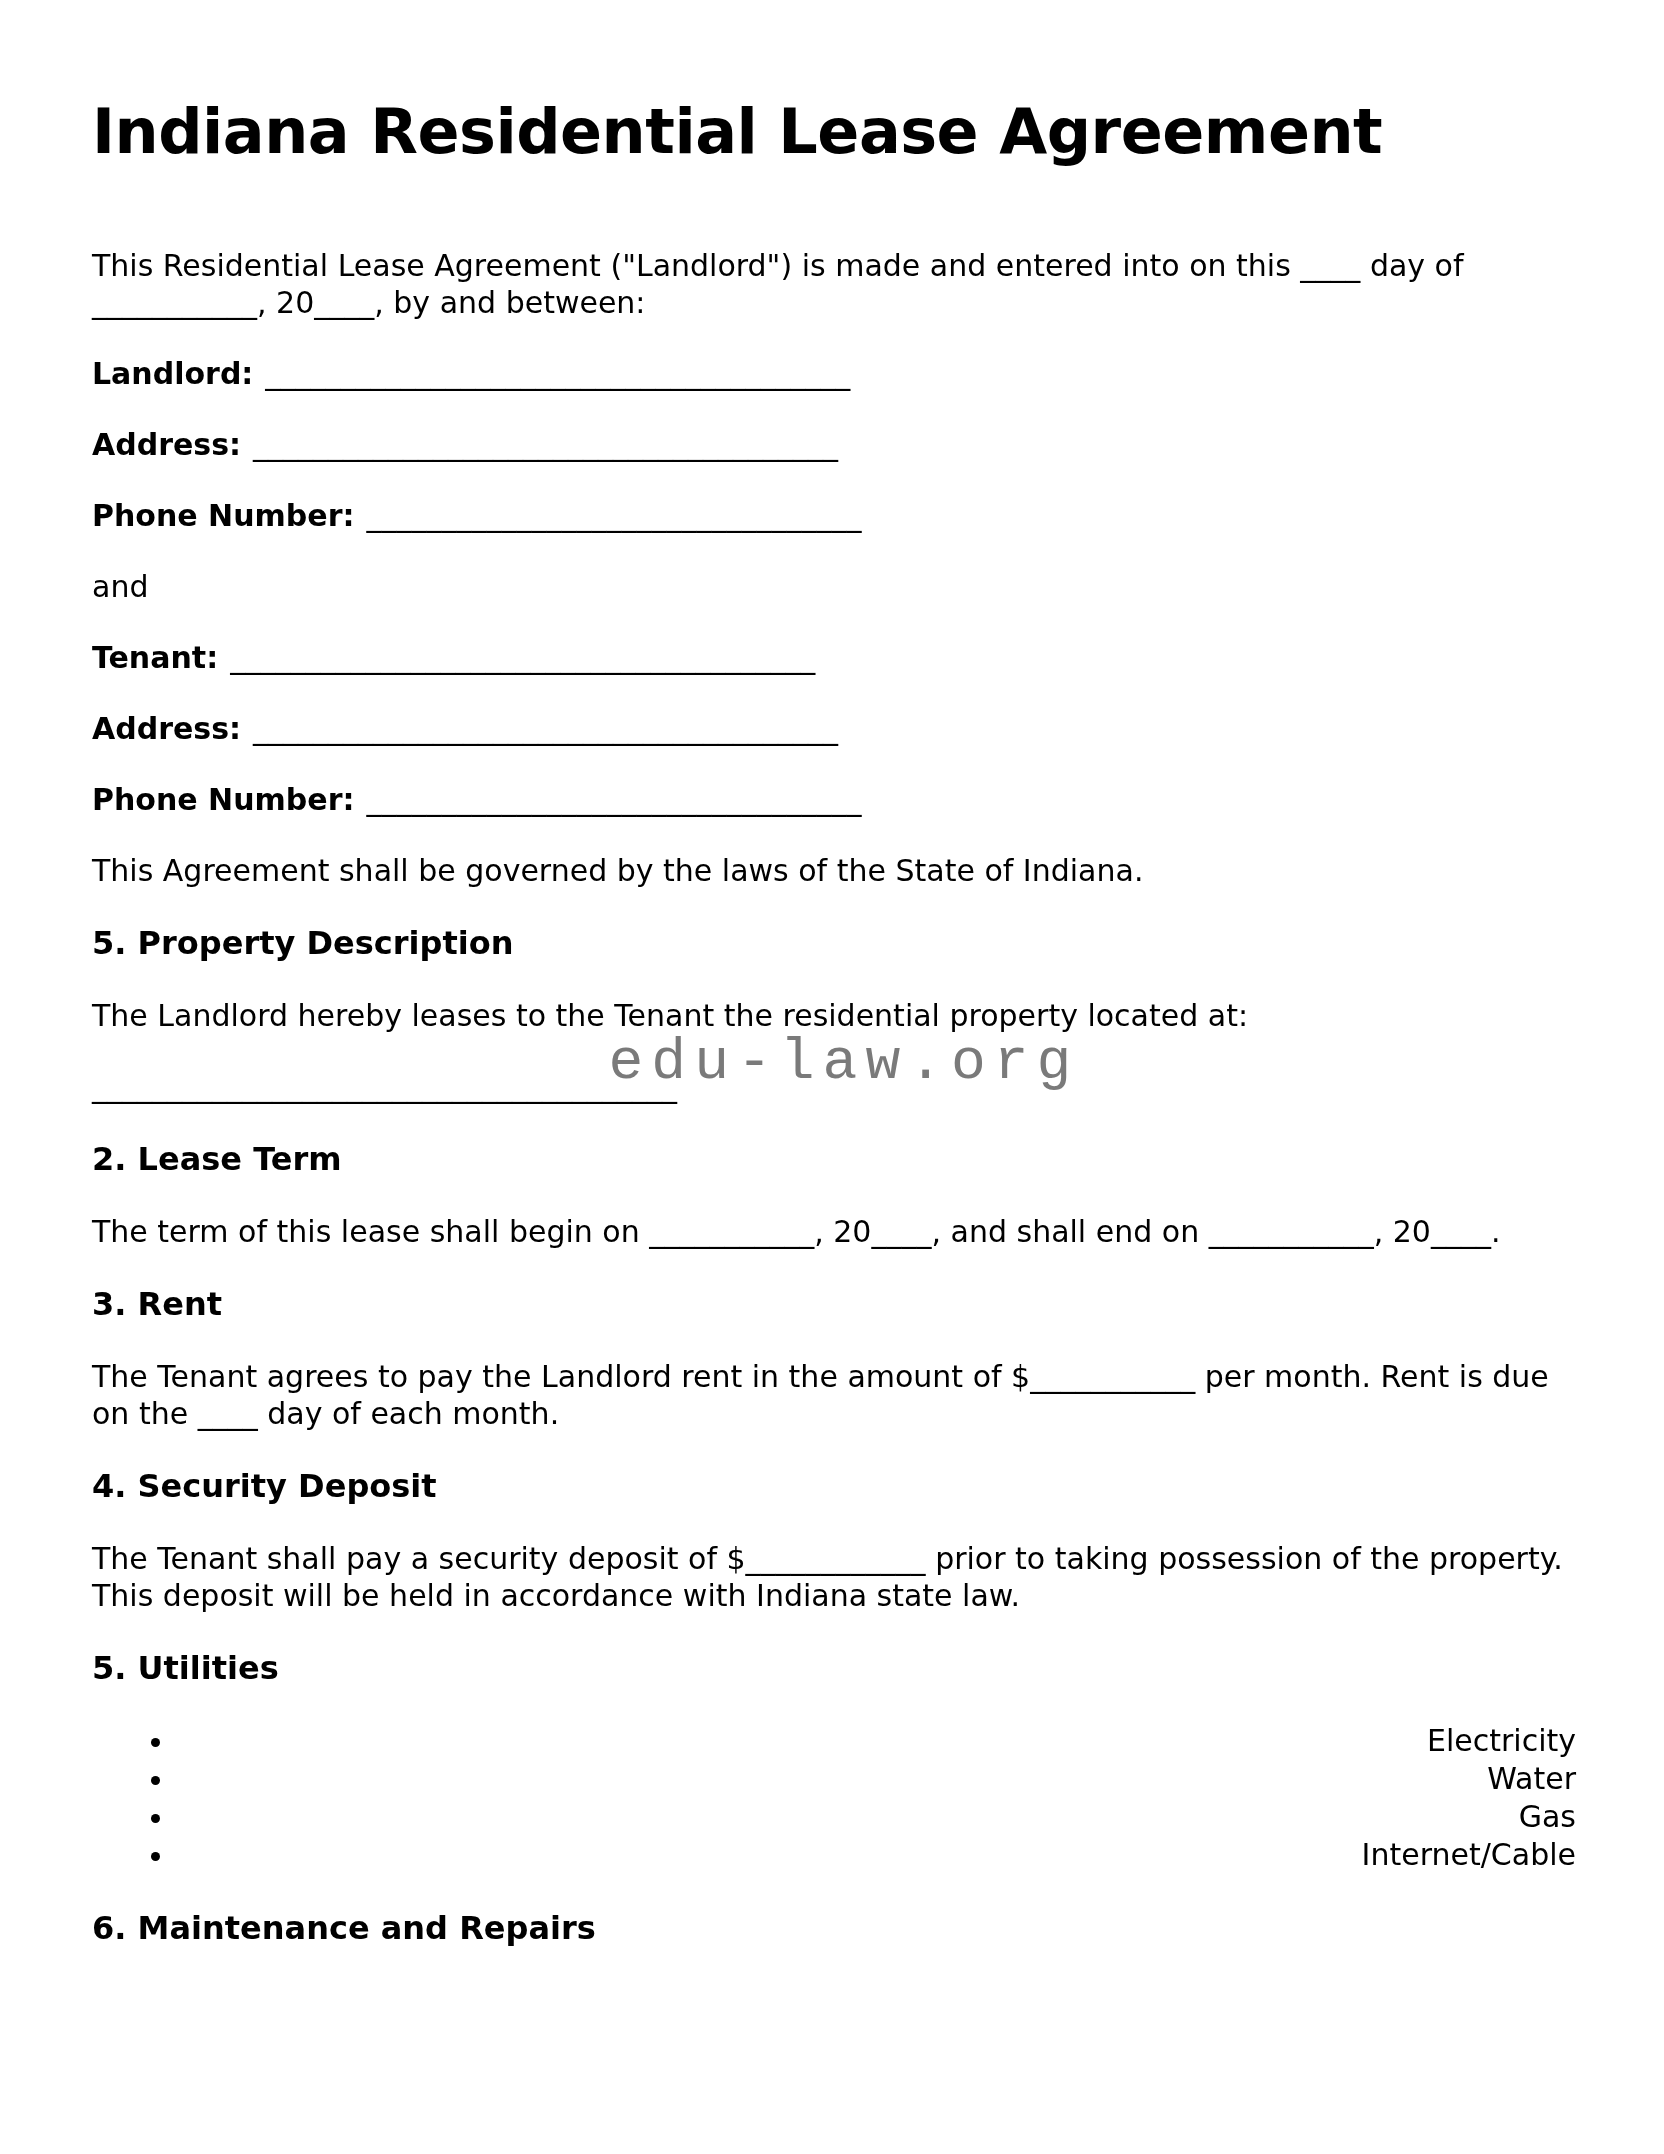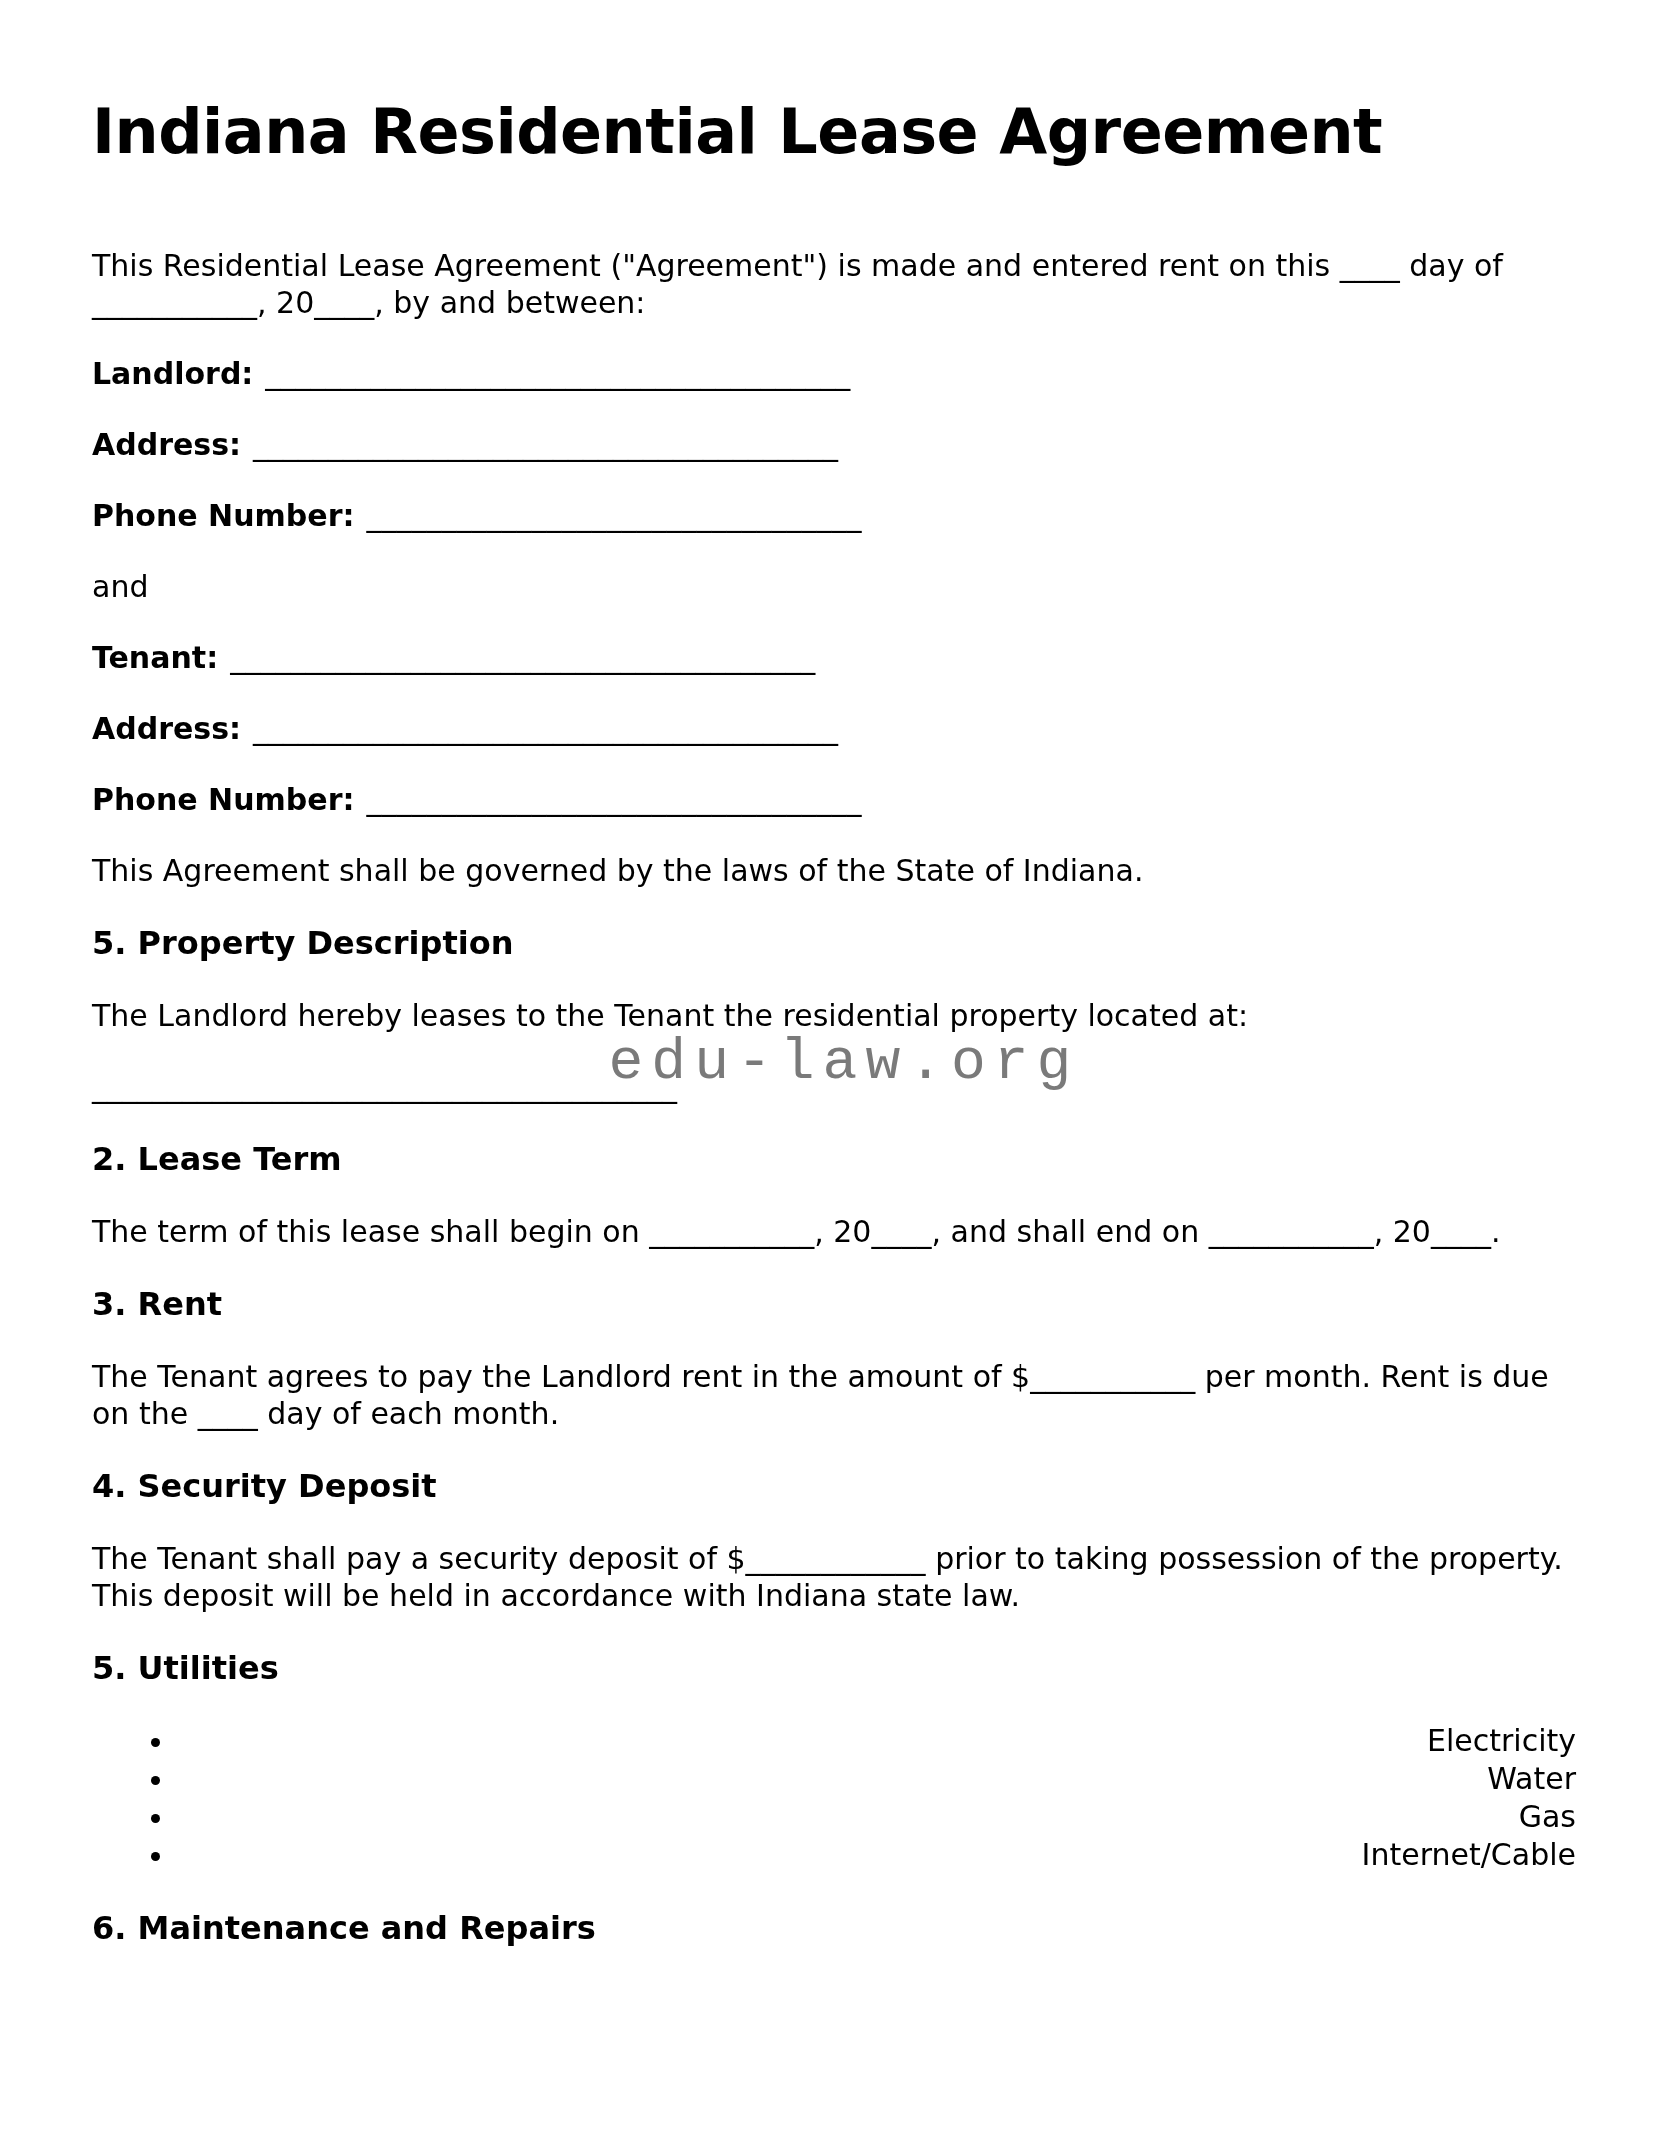--- a/index.html
+++ b/index.html
@@ -87,21 +87,21 @@
     margin-bottom: 0;
   }
 </style>
 </head>
 <body>
 
 <div class="page" style="color: rgb(0, 0, 0); background: rgb(255, 255, 255);">
 
   <h1 class="doc-title">Indiana Residential Lease Agreement</h1>
 
-  <p class="body-text">This Residential Lease Agreement ("Agreement") is made and entered rent on this ____ day of ___________, 20____, by and between:</p>
+  <p class="body-text">This Residential Lease Agreement ("Landlord") is made and entered into on this ____ day of ___________, 20____, by and between:</p>
 
   <p class="party-line">
     <span class="field-label">Landlord:</span><span class="blank">_______________________________________</span>
   </p>
 
   <p class="party-line">
     <span class="field-label">Address:</span><span class="blank">_______________________________________</span>
   </p>
 
   <p class="party-line">

